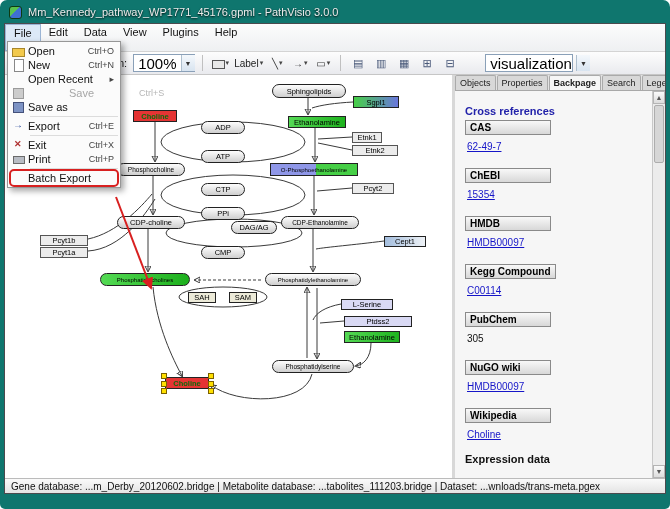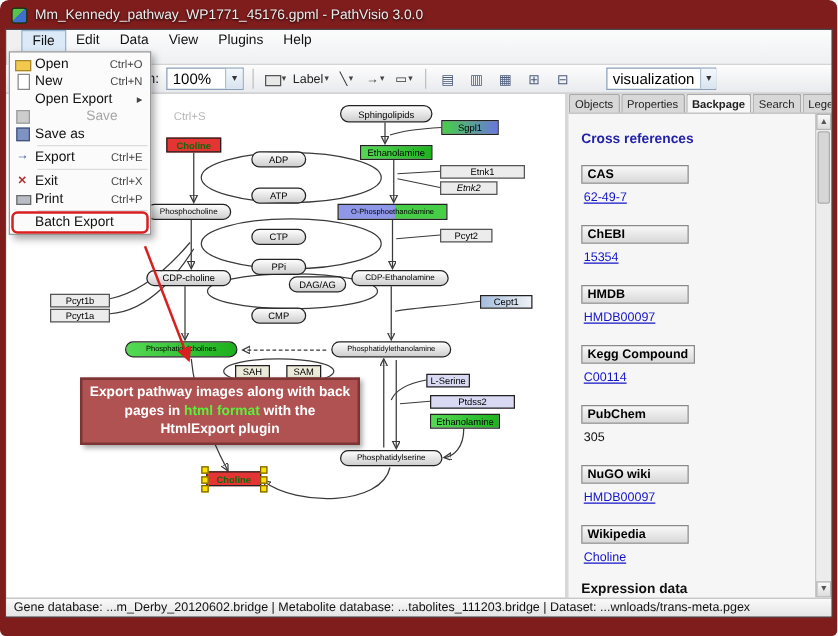--- a/index.html
+++ b/index.html
@@ -1,46 +1,46 @@
 <!DOCTYPE html>
 <html><head>
 <meta charset="utf-8">
 <style>
   * { margin:0; padding:0; box-sizing:border-box; }
   html,body { width:670px; height:509px; background:#fff; font-family:"Liberation Sans", sans-serif; }
   body { position:relative; overflow:hidden; }
 
   
-  .window { position:absolute; inset:0; background:#7f1d1d; border-radius:7px 7px 5px 5px; }
+  .window { position:absolute; inset:0; background:#0f766e; border-radius:7px 7px 5px 5px; }
   .titlebar { position:absolute; left:0; top:0; right:0; height:24px; display:flex; align-items:center; gap:6px; padding-left:9px; }
   .app-icon { width:13px; height:13px; border-radius:3px; background:linear-gradient(135deg,#58c24e 0 45%,#3f6fd0 45% 100%); border:1px solid #0e3a12; }
   .title-text { color:#ececec; font-size:11px; text-shadow:0 1px 2px #000; white-space:nowrap; }
 
   .inner { position:absolute; left:5px; top:24px; right:5px; bottom:16px; background:#f0f0f0; display:flex; flex-direction:column; box-shadow:0 0 0 1px #4a4a4e; }
 
   
-  .menubar { height:28px; background:linear-gradient(#fcfcfc,#eef0f2); border-bottom:1px solid #d4d4d4; display:flex; align-items:stretch; font-size:11px;margin-left:12px; }
+  .menubar { height:28px; background:linear-gradient(#fcfcfc,#eef0f2); border-bottom:1px solid #d4d4d4; display:flex; align-items:stretch; font-size:11px; }
   .menu { padding:2px 8px; color:#111; }
   .menu.open { background:#dce9f7; border:1px solid #9ab4d4; }
 
   
   .toolbar { height:23px; background:linear-gradient(#fdfdfd,#e9eaee); border-bottom:1px solid #c6c6c6; display:flex; align-items:center; padding:0 6px; gap:3px; font-size:11px; }
   .tbtn { border:1px solid transparent; background:transparent; height:19px; min-width:20px; display:flex; align-items:center; justify-content:center; gap:1px; border-radius:2px; }
   .tsep { width:1px; height:16px; background:#c0c0c0; margin:0 4px; }
   .ti { display:inline-block; position:relative; width:13px; height:13px; }
   .ti-page::before { content:""; position:absolute; left:2px; top:0; width:9px; height:12px; background:#fff; border:1px solid #7a7a7a; }
   .ti-folder::before { content:""; position:absolute; left:0; top:3px; width:12px; height:8px; background:#f2c94c; border:1px solid #a8862a; }
   .ti-floppy::before { content:""; position:absolute; left:1px; top:1px; width:10px; height:10px; background:#7d93c4; border:1px solid #44517a; }
   .ti-gene::before { content:""; position:absolute; left:1px; top:3px; width:11px; height:7px; background:#e8e8e8; border:1px solid #555; }
   .glyph { font-size:10px; color:#333; }
   .dd { font-size:7px; color:#444; }
   .tlabel { color:#222; margin-left:4px; }
   .tlabel-sm { font-size:10px; color:#222; }
   .combo { height:18px; background:#fff; border:1px solid #8aa0b8; display:inline-flex; align-items:center; margin-left:3px; }
-  .combo .cval { font-size:12px; padding:0 4px; flex:1; white-space:nowrap; }
+  .combo .cval { font-size:15px; padding:0 4px; flex:1; white-space:nowrap; }
   .combo .carr { font-size:7px; color:#333; border-left:1px solid #aebfce; background:linear-gradient(#f4f8fc,#d8e4f0); height:100%; display:flex; align-items:center; padding:0 3px; }
   .combo.zoom { width:62px; }
   .combo.vis { width:88px; margin-left:22px; }
   .align-glyph { font-size:11px; color:#4a5a7a; }
 
   
   .main { flex:1; position:relative; overflow:hidden; }
   .canvas { position:absolute; left:0; top:0; bottom:0; width:447px; background:#ffffff; overflow:hidden; }
   .splitter { position:absolute; left:447px; top:0; bottom:0; width:3px; background:#d8d8d8; }
   .panel { position:absolute; left:450px; right:0; top:0; bottom:0; background:#f0f0f0; }
@@ -82,21 +82,21 @@
   .mi-import::before { content:"→"; position:absolute; left:1px; top:-1px; color:#2a7a2a; font-size:10px; font-weight:bold; }
   .mi-export::before { content:"→"; position:absolute; left:1px; top:-1px; color:#2a4a9a; font-size:10px; font-weight:bold; }
   .mi-print::before { content:""; position:absolute; left:1px; top:3px; width:10px; height:6px; background:#b8bcc4; border:1px solid #6a6a6a; }
   .mi-exit::before { content:"✕"; position:absolute; left:2px; top:0px; color:#b03030; font-size:9px; font-weight:bold; }
 
   
   .tabs { height:16px; display:flex; background:#e2e2e2; border-bottom:1px solid #a8a8a8; }
   .tab { font-size:9px; padding:2px 4px; border:1px solid #aaa; border-bottom:none; background:#d8d8d8; color:#222; white-space:nowrap; margin-right:1px; border-radius:2px 2px 0 0; }
   .tab.active { background:#f6f6f6; font-weight:bold; }
   .pcontent { position:absolute; left:0; right:13px; top:16px; bottom:0; background:#f6f6f6; padding:8px 10px; overflow:hidden; }
-  .xref-heading { color:#2222aa; font-weight:bold; font-size:11px; margin:6px 0 12px 0; }
+  .xref-heading { color:#2222aa; font-weight:bold; font-size:11px; margin:6px 0 0 0; }
   .xref-box { display:inline-block; min-width:86px; background:linear-gradient(#f8f8f8,#d8d8d8); border:1px solid #8a8a8a; font-weight:bold; font-size:10px; padding:1px 4px; margin-top:2px; }
   .xref-link { color:#1515c8; text-decoration:underline; font-size:10px; margin:6px 0 13px 2px; cursor:pointer; }
   .xref-val { color:#111; font-size:10px; margin:6px 0 13px 2px; }
   .xref-footer { font-weight:bold; font-size:11px; color:#111; margin-top:4px; }
   .sb { position:absolute; right:0; top:16px; bottom:0; width:13px; background:#ececec; border-left:1px solid #c8c8c8; }
   .sb-btn { position:absolute; left:0; right:0; height:13px; background:linear-gradient(#fafafa,#dcdcdc); border:1px solid #b4b4b4; font-size:7px; color:#555; display:flex; align-items:center; justify-content:center; }
   .sb-btn.up { top:0; } .sb-btn.down { bottom:0; }
   .sb-thumb { position:absolute; left:1px; right:1px; top:14px; height:58px; background:#d6d6d6; border:1px solid #adadad; border-radius:2px; }
 
   
@@ -215,50 +215,45 @@
           <path d="M379,166 C348,170 322,172 311,174"></path>
           <path d="M83,164 C112,158 136,132 147,119"></path>
           <path d="M83,176 C116,174 140,140 150,124"></path>
           <path d="M336,229 C320,232 311,238 308,245"></path>
           <path d="M339,246 L315,248"></path>
           <path d="M366,268 C366,283 358,290 351,291" marker-end="url(#arr)"></path>
           <path d="M148,212 C152,252 168,284 177,301" marker-end="url(#arr)"></path>
           <path d="M307,299 C300,330 232,330 206,310" marker-end="url(#arr)"></path>
         </svg>
 
-        <div class="annotation">
-          <div><span>Export pathway images along with back</span></div>
-          <div><span>pages in </span><span class="hl-green">html format</span><span> with the</span></div>
-          <div><span>HtmlExport plugin</span></div>
-        </div>
       <div class="node s-pill" style="left: 267px; top: 9px; width: 74px; height: 14px; font-size: 7.5px;">Sphingolipids</div>
           <div class="node s-gradgb" style="left: 348px; top: 21px; width: 46px; height: 12px; font-size: 7.5px;">Sgpl1</div>
           <div class="node s-red" style="left: 128px; top: 35px; width: 44px; height: 12px; font-size: 7.5px;">Choline</div>
           <div class="node s-green" style="left: 283px; top: 41px; width: 58px; height: 12px; font-size: 7.5px;">Ethanolamine</div>
           <div class="node s-pill" style="left: 196px; top: 46px; width: 44px; height: 13px; font-size: 7.5px;">ADP</div>
-          <div class="node s-genebox" style="left: 347px; top: 57px; width: 68px; height: 11px; font-size: 7.5px;">Etnk1</div>
-          <div class="node s-genebox" style="left: 347px; top: 70px; width: 46px; height: 11px; font-size: 7.5px; font-style: italic;">Etnk2</div>
+          <div class="node s-genebox" style="left: 347px; top: 57px; width: 30px; height: 11px; font-size: 7.5px;">Etnk1</div>
+          <div class="node s-genebox" style="left: 347px; top: 70px; width: 46px; height: 11px; font-size: 7.5px;">Etnk2</div>
           <div class="node s-pill" style="left: 196px; top: 75px; width: 44px; height: 13px; font-size: 7.5px;">ATP</div>
           <div class="node s-pill" style="left: 112px; top: 88px; width: 68px; height: 13px; font-size: 6.5px;">Phosphocholine</div>
           <div class="node s-bluegreen" style="left: 265px; top: 88px; width: 88px; height: 13px; font-size: 6px;">O-Phosphoethanolamine</div>
           <div class="node s-pill" style="left: 196px; top: 108px; width: 44px; height: 13px; font-size: 7.5px;">CTP</div>
           <div class="node s-genebox" style="left: 347px; top: 108px; width: 42px; height: 11px; font-size: 7.5px;">Pcyt2</div>
           <div class="node s-pill" style="left: 196px; top: 132px; width: 44px; height: 13px; font-size: 7.5px;">PPi</div>
           <div class="node s-pill" style="left: 112px; top: 141px; width: 68px; height: 13px; font-size: 7.5px;">CDP-choline</div>
           <div class="node s-pill" style="left: 276px; top: 141px; width: 78px; height: 13px; font-size: 6.5px;">CDP-Ethanolamine</div>
           <div class="node s-pill" style="left: 226px; top: 146px; width: 46px; height: 13px; font-size: 7.5px;">DAG/AG</div>
           <div class="node s-genebox" style="left: 35px; top: 160px; width: 48px; height: 11px; font-size: 7.5px;">Pcyt1b</div>
           <div class="node s-genebox" style="left: 35px; top: 172px; width: 48px; height: 11px; font-size: 7.5px;">Pcyt1a</div>
           <div class="node s-bluewhite" style="left: 379px; top: 161px; width: 42px; height: 11px; font-size: 7.5px;">Cept1</div>
           <div class="node s-pill" style="left: 196px; top: 171px; width: 44px; height: 13px; font-size: 7.5px;">CMP</div>
           <div class="node s-greenpill" style="left: 95px; top: 198px; width: 90px; height: 13px; font-size: 6px;">Phosphatidylcholines</div>
           <div class="node s-pill" style="left: 260px; top: 198px; width: 96px; height: 13px; font-size: 6px;">Phosphatidylethanolamine</div>
           <div class="node s-tan" style="left: 183px; top: 217px; width: 28px; height: 11px; font-size: 7.5px;">SAH</div>
           <div class="node s-tan" style="left: 224px; top: 217px; width: 28px; height: 11px; font-size: 7.5px;">SAM</div>
-          <div class="node s-lav" style="left: 336px; top: 224px; width: 35px; height: 11px; font-size: 7.5px;">L-Serine</div>
+          <div class="node s-lav" style="left: 336px; top: 224px; width: 52px; height: 11px; font-size: 7.5px;">L-Serine</div>
           <div class="node s-lav" style="left: 339px; top: 241px; width: 68px; height: 11px; font-size: 7.5px;">Ptdss2</div>
           <div class="node s-green" style="left: 339px; top: 256px; width: 56px; height: 12px; font-size: 7.5px;">Ethanolamine</div>
           <div class="node s-pill" style="left: 267px; top: 285px; width: 82px; height: 13px; font-size: 6.5px;">Phosphatidylserine</div>
           <div class="node s-red" style="left: 160px; top: 302px; width: 44px; height: 12px; font-size: 7.5px;">Choline</div>
           <div class="handle" style="left: 156px; top: 298px;"></div>
           <div class="handle" style="left: 203px; top: 298px;"></div>
           <div class="handle" style="left: 156px; top: 313px;"></div>
           <div class="handle" style="left: 203px; top: 313px;"></div>
           <div class="handle" style="left: 156px; top: 305.5px;"></div>
           <div class="handle" style="left: 203px; top: 305.5px;"></div>
@@ -300,21 +295,21 @@
         <span class="mlabel">Open</span>
         <span class="msc">Ctrl+O</span>
       </div>
       <div class="mitem">
         <span class="mi mi-page"></span>
         <span class="mlabel">New</span>
         <span class="msc">Ctrl+N</span>
       </div>
       <div class="mitem">
         <span class="mi"></span>
-        <span class="mlabel">Open Export</span>
+        <span class="mlabel">Open Recent</span>
         <span class="msc">▸</span>
       </div>
       <div class="mitem dis">
         <span class="mi mi-floppy"></span>
         <span class="mlabel">Save</span>
         <span class="msc">Ctrl+S</span>
       </div>
       <div class="mitem">
         <span class="mi mi-floppy"></span>
         <span class="mlabel">Save as</span>

